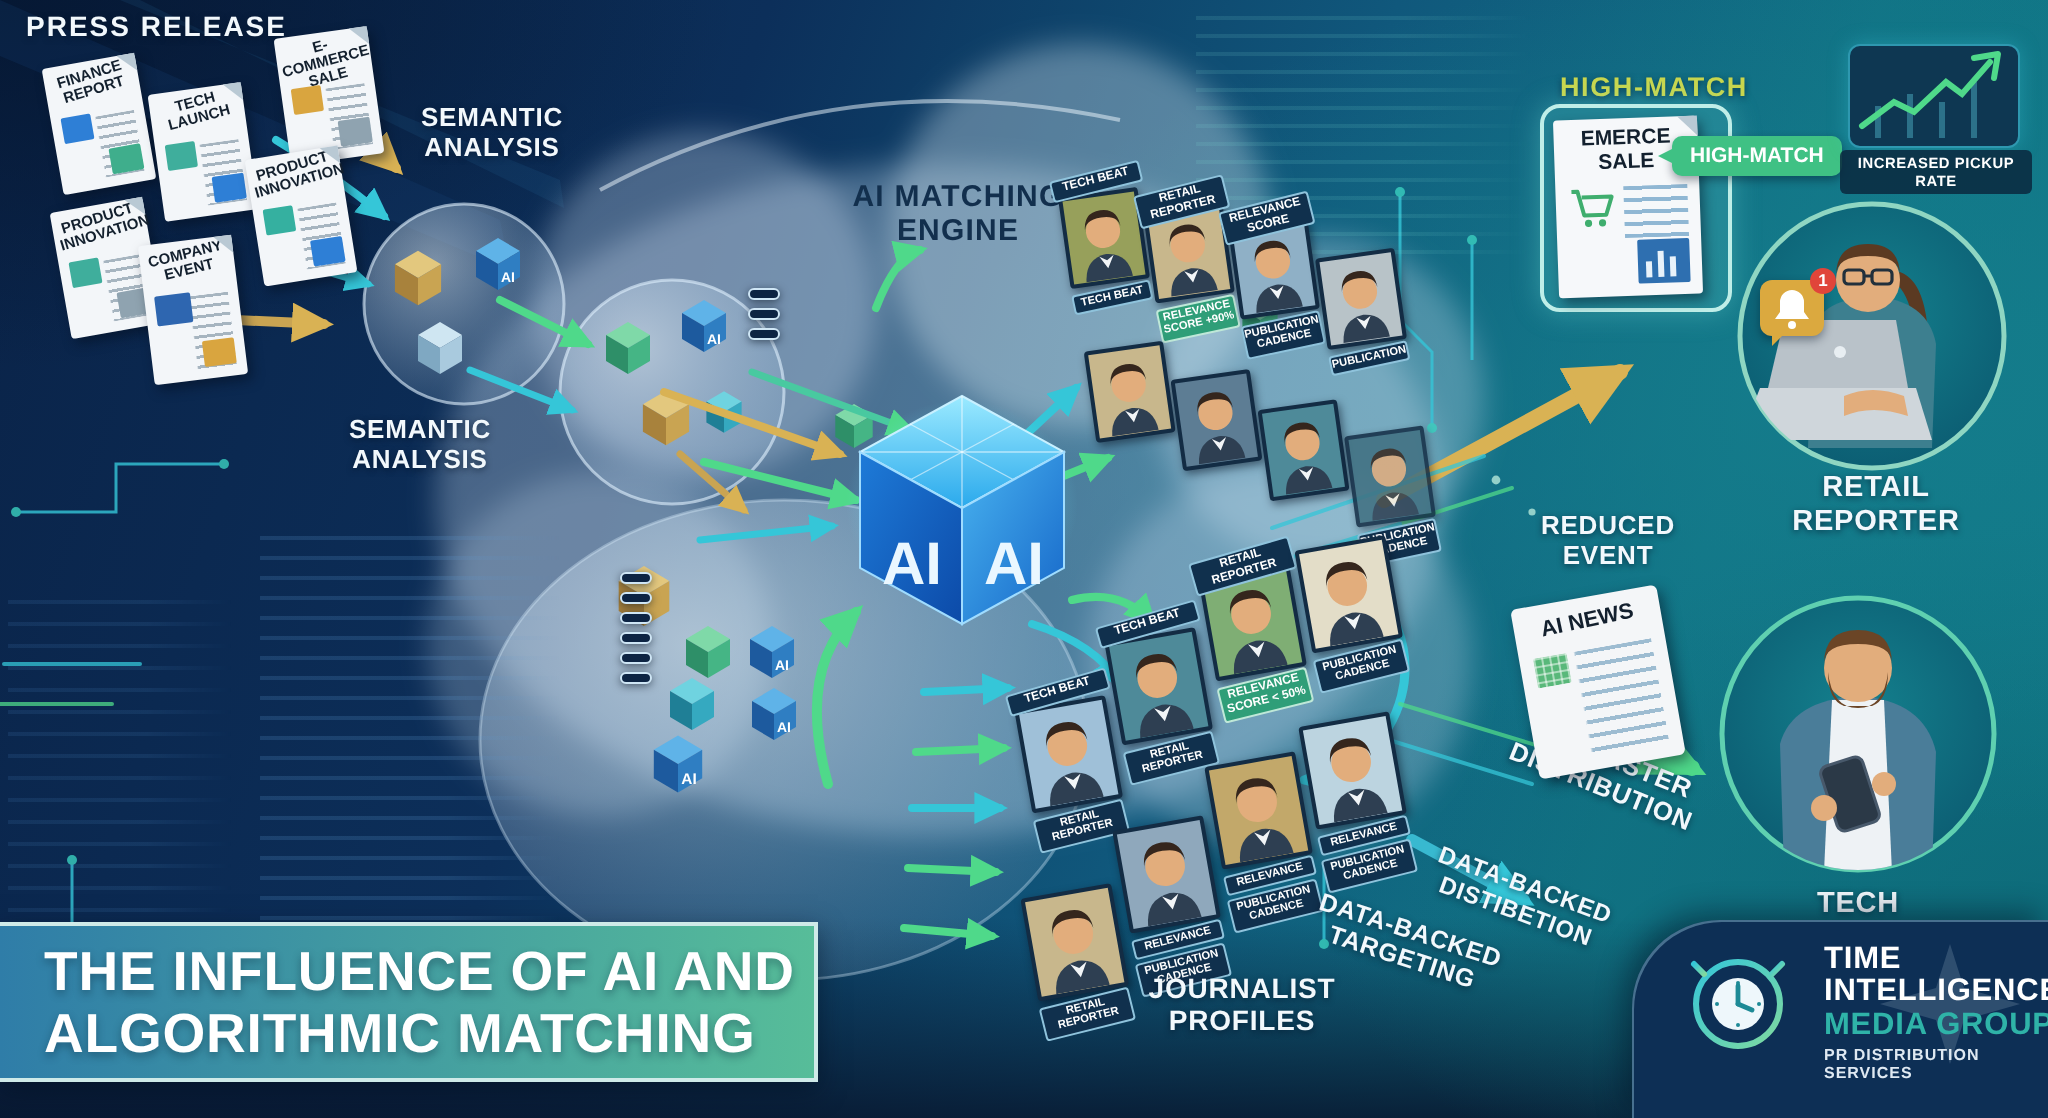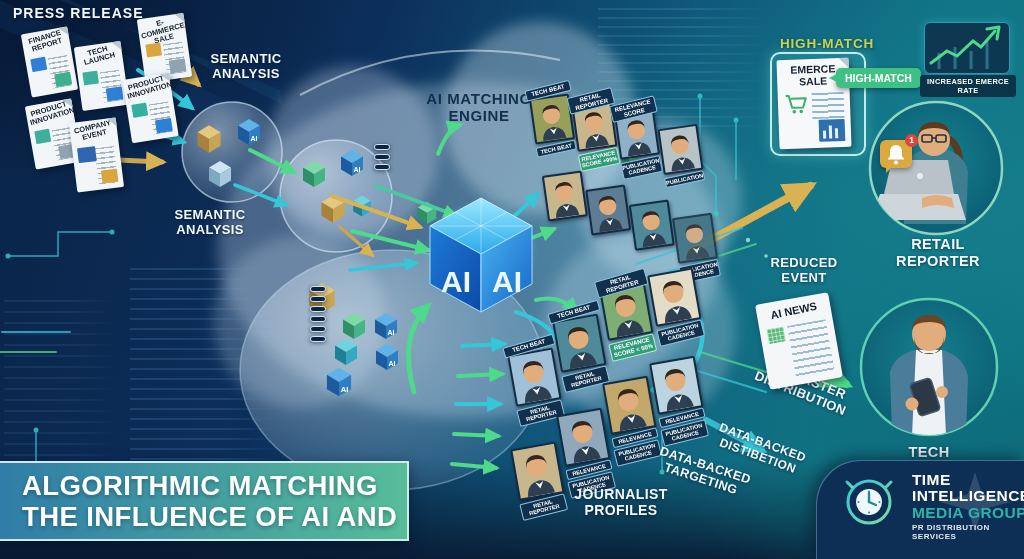--- a/index.html
+++ b/index.html
@@ -685,21 +685,21 @@
       <g stroke="rgba(90,200,220,.4)" stroke-width="3">
           <line x1="14" y1="46" x2="14" y2="30"></line>
           <line x1="30" y1="46" x2="30" y2="24"></line>
           <line x1="46" y1="46" x2="46" y2="28"></line>
           <line x1="62" y1="46" x2="62" y2="18"></line>
         </g>
       <path d="M6,40 L22,28 L32,33 L48,18 L56,24 L70,8" fill="none" stroke="#4fd98a" stroke-width="3" stroke-linecap="round"></path>
       <path d="M62,6 L74,4 L72,16" fill="none" stroke="#4fd98a" stroke-width="3" stroke-linecap="round" stroke-linejoin="round"></path>
     </svg>
   </div>
-  <div class="pickup-cap">INCREASED EMERCE RATE</div>
+  <div class="pickup-cap">INCREASED PICKUP RATE</div>
 
   <div class="pcircle rr-circle">
     <svg width="148" height="140" viewBox="0 0 148 140">
       <defs>
           <clipPath id="rrclip">
             <circle cx="74" cy="70" r="66"></circle>
           </clipPath>
         </defs>
       <circle cx="74" cy="70" r="66" fill="url(#circGrad)" stroke="#8fd6c2" stroke-width="2.5"></circle>
       <g clip-path="url(#rrclip)">
@@ -751,22 +751,22 @@
         <rect x="60" y="88" width="22" height="34" rx="4" transform="rotate(-18 71 105)" fill="#2b3947" stroke="#48596b" stroke-width="1.5"></rect>
         <circle cx="58" cy="112" r="6.5" fill="#e2ad7c"></circle>
           <circle cx="88" cy="100" r="6" fill="#e2ad7c"></circle>
       </g>
     </svg>
   </div>
   <div class="lbl tj-lbl">TECH JOURNALIST</div>
 
   <div class="banner">
     <div class="t">
+      <div>THE INFLUENCE OF AI AND</div>
       <div>ALGORITHMIC MATCHING</div>
-      <div>THE INFLUENCE OF AI AND</div>
     </div>
   </div>
 
   <div class="logo-card">
     <svg style="position:absolute;right:14px;top:12px;opacity:.45" width="70" height="60" viewBox="0 0 70 60">
       <polygon points="35,0 42,22 70,30 42,38 35,60 28,38 0,30 28,22" fill="#9fb8cc" opacity=".5"></polygon>
     </svg>
     <svg class="bulb" width="70" height="80" viewBox="0 0 70 80">
       <defs>
           <linearGradient id="bulbG" x1="0" y1="0" x2="1" y2="1">

